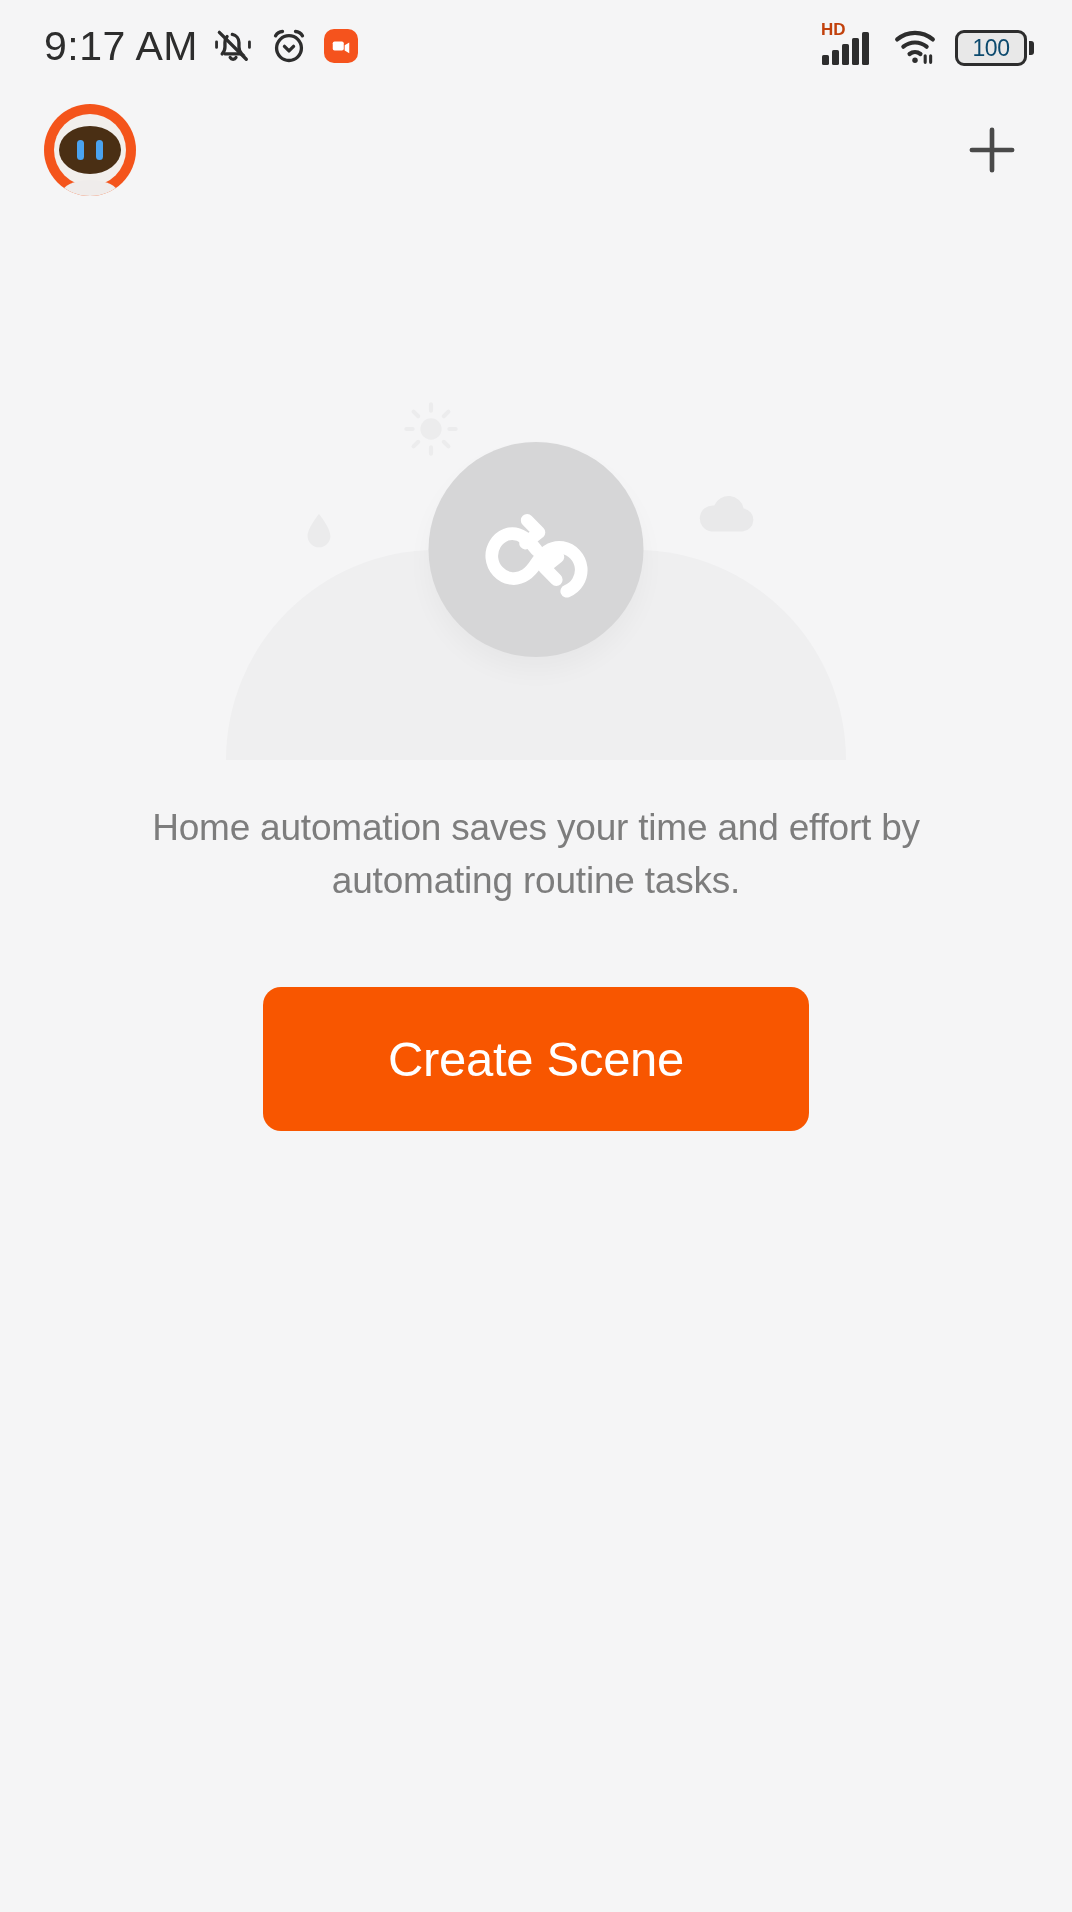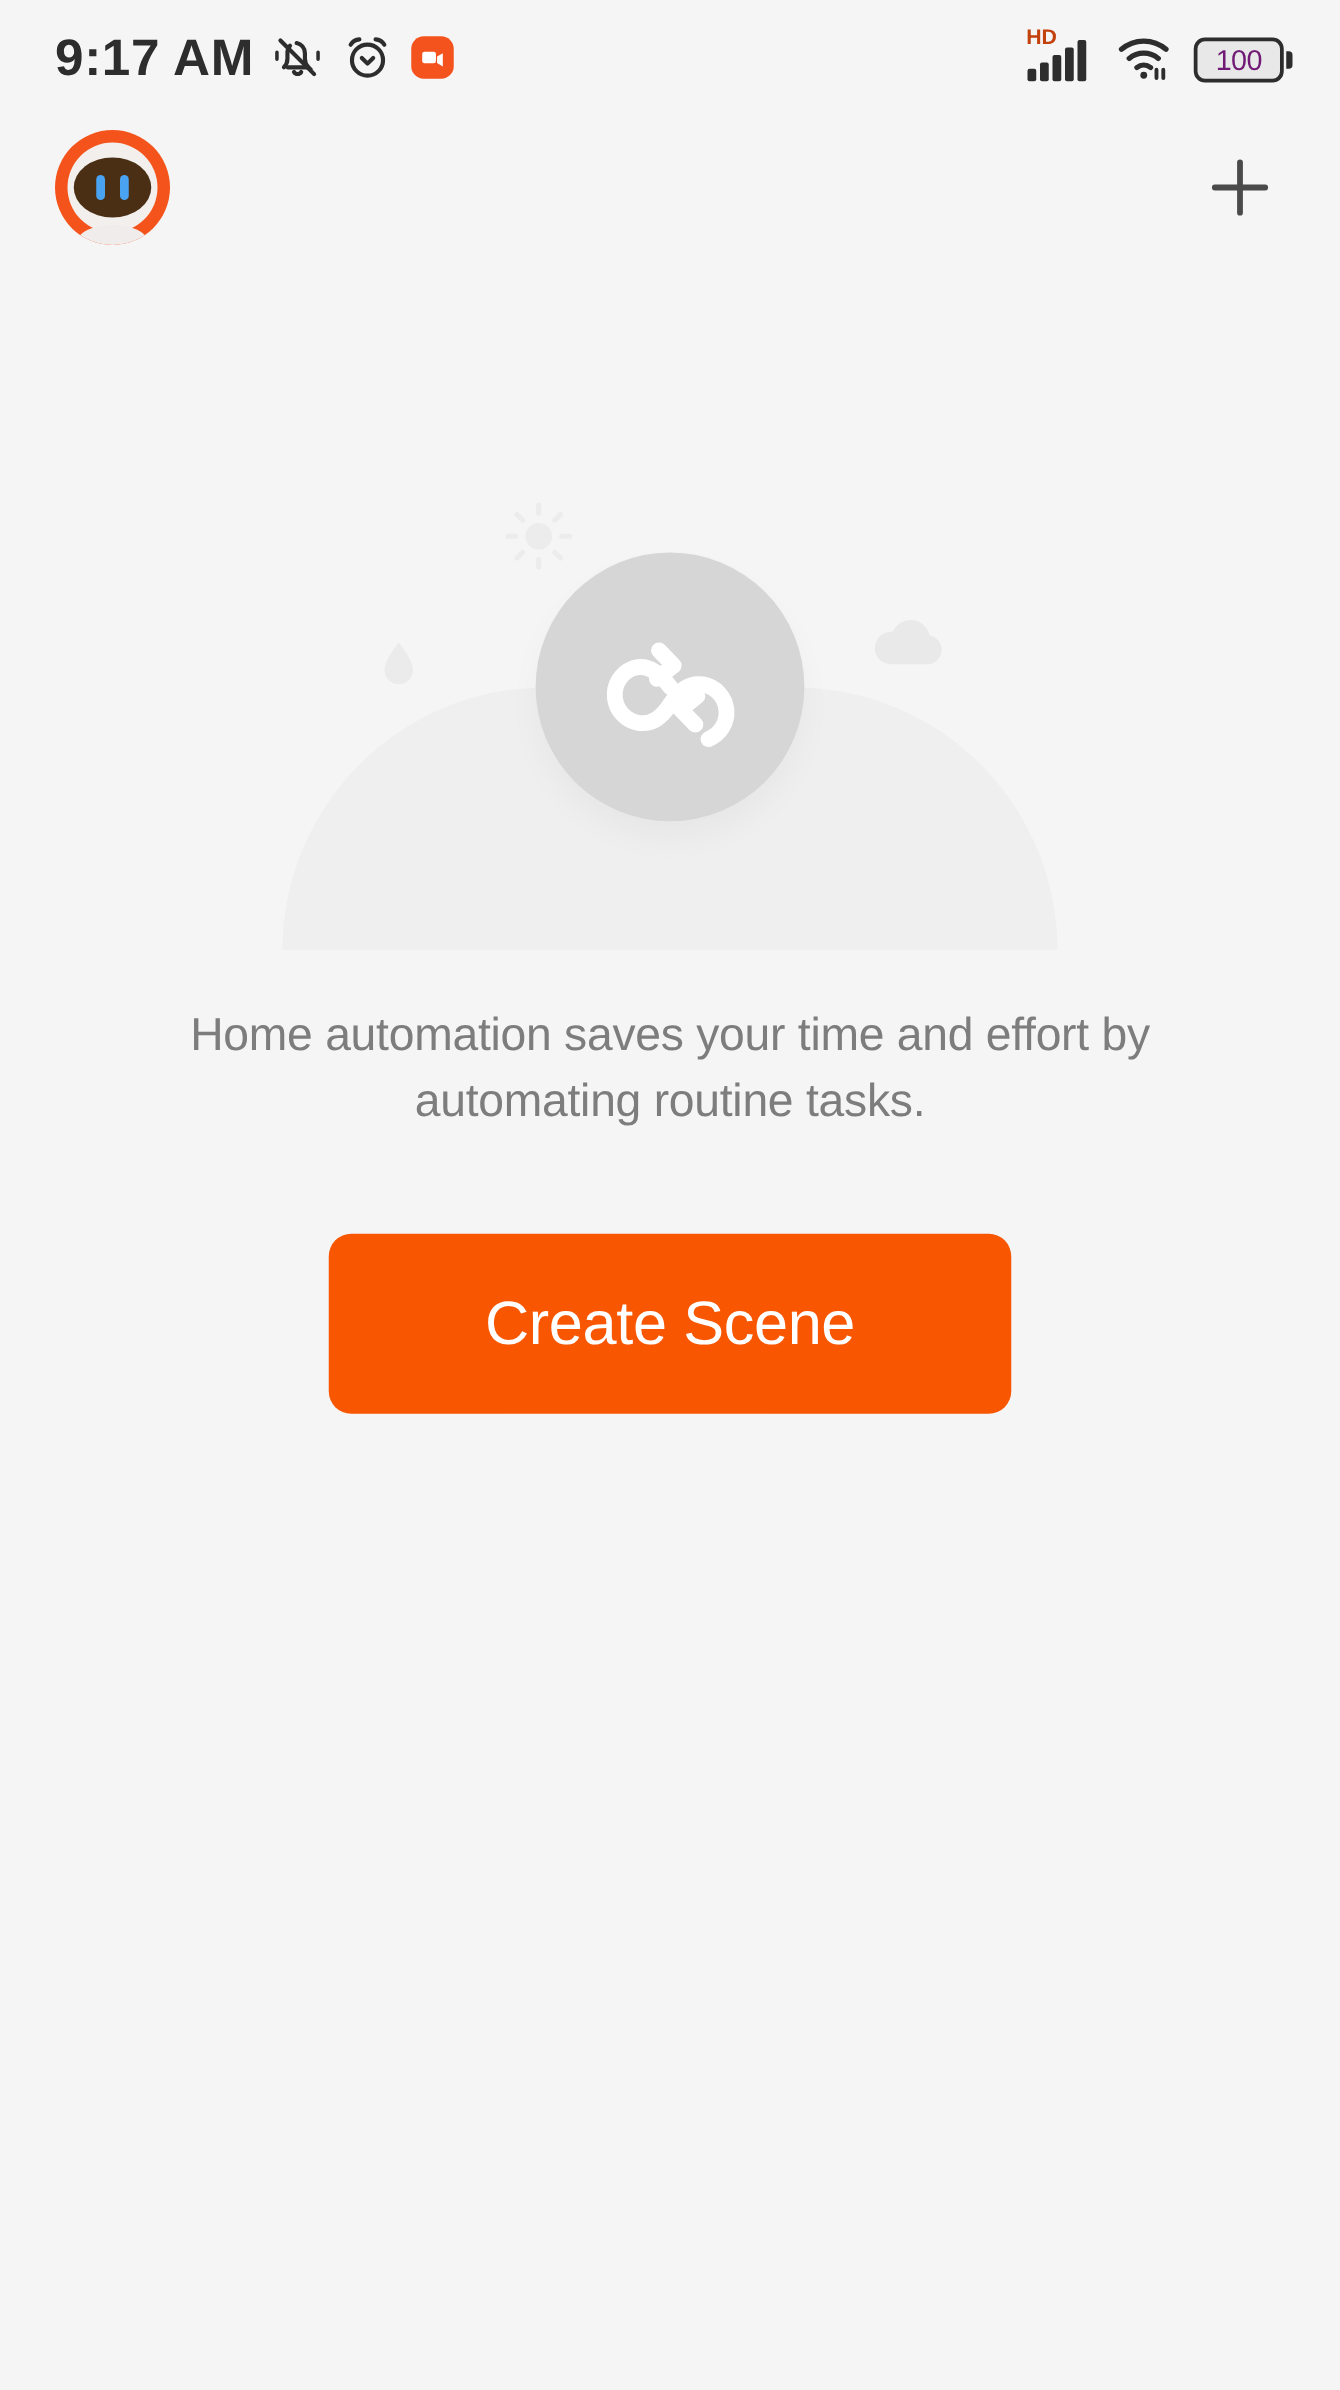--- a/index.html
+++ b/index.html
@@ -10,21 +10,21 @@
     overflow:hidden;
   }
   .screen { position:relative; width:1072px; height:1912px; background:#f5f5f6; }
 
   
   .statusbar {
     position:absolute; top:0; left:0; width:1072px; height:92px;
     display:flex; align-items:center; justify-content:space-between;
     padding:0 38px 0 44px;
   }
-  .status-left { display:flex; align-items:center; gap:14px;font-weight:bold; }
+  .status-left { display:flex; align-items:center; gap:14px; }
   .status-time {
     font-size:41px; color:#2d2d2d; letter-spacing:0.5px;
     font-family:"Liberation Sans", sans-serif;
   }
   .status-right { display:flex; align-items:flex-end; gap:16px; }
   .icon-svg { display:block; }
   .rec-badge {
     width:34px; height:34px; border-radius:10px; background:#f5531d;
     display:flex; align-items:center; justify-content:center;
   }
@@ -34,21 +34,21 @@
     font-size:17px; font-weight:bold; color:#c2410c; line-height:1;
   }
   .batt {
     position:relative; display:flex; align-items:center;
   }
   .batt-body {
     width:72px; height:36px; border:3px solid #2d2d2d; border-radius:9px;
     display:flex; align-items:center; justify-content:center;
     background:#e8e8e8;
   }
-  .batt-num { font-size:23px; color:#701a75; font-weight:500; letter-spacing:-0.5px; }
+  .batt-num { font-size:23px; color:#0c4a6e; font-weight:500; letter-spacing:-0.5px; }
   .batt-cap {
     width:5px; height:14px; background:#2d2d2d; border-radius:0 3px 3px 0; margin-left:2px;
   }
 
   
   .appbar {
     position:absolute; top:110px; left:0; width:1072px; height:80px;
     display:flex; align-items:center; justify-content:space-between;
     padding:0 44px;
   }

